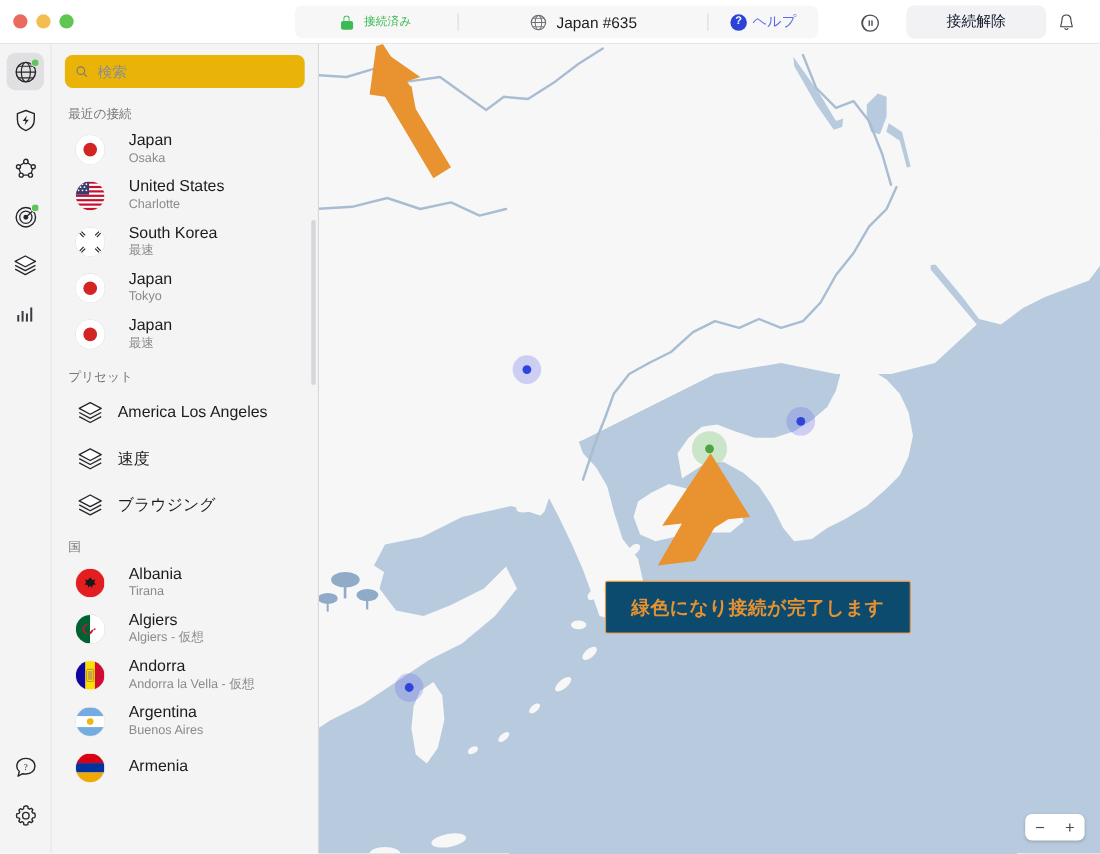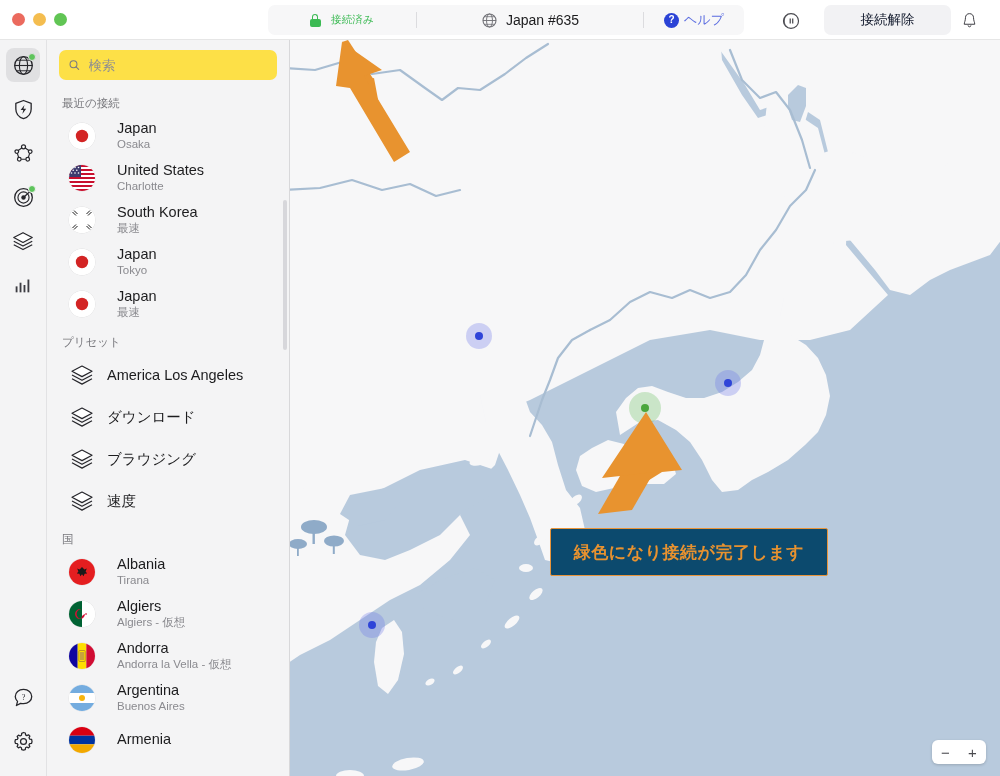--- a/index.html
+++ b/index.html
@@ -143,21 +143,21 @@
   .sidebar {
     width: 243px;
     background: #f4f4f5;
     border-right: 1px solid #d8d8da;
     overflow: hidden;
     position: relative;
   }
   .search-wrap { padding: 10px 12px 6px 12px; }
   .search-box {
     height: 30px;
-    background: #fde047;
+    background: #eab308;
     border-radius: 7px;
     display: flex; align-items: center;
     padding: 0 9px;
     gap: 8px;
   }
   .search-input {
     border: none; outline: none; background: transparent;
     font-size: 13.5px; font-family: inherit;
     color: #1c1c1e; width: 100%;
   }
@@ -505,37 +505,29 @@
           <path d="M3 16.8 L13 22.1 L23 16.8" fill="none" stroke="#26262b" stroke-width="1.2" stroke-linejoin="round"></path>
         </svg>
         <span class="preset-label">America Los Angeles</span>
       </div>
       <div class="preset-row">
         <svg width="26" height="26" viewBox="0 0 26 26">
           <path d="M13 4 L23 9.3 L13 14.6 L3 9.3 Z" fill="#fff" stroke="#26262b" stroke-width="1.2" stroke-linejoin="round"></path>
           <path d="M3 13 L13 18.3 L23 13" fill="none" stroke="#26262b" stroke-width="1.2" stroke-linejoin="round"></path>
           <path d="M3 16.8 L13 22.1 L23 16.8" fill="none" stroke="#26262b" stroke-width="1.2" stroke-linejoin="round"></path>
         </svg>
-        <span class="preset-label">ダウンロード</span>
+        <span class="preset-label">速度</span>
       </div>
       <div class="preset-row">
         <svg width="26" height="26" viewBox="0 0 26 26">
           <path d="M13 4 L23 9.3 L13 14.6 L3 9.3 Z" fill="#fff" stroke="#26262b" stroke-width="1.2" stroke-linejoin="round"></path>
           <path d="M3 13 L13 18.3 L23 13" fill="none" stroke="#26262b" stroke-width="1.2" stroke-linejoin="round"></path>
           <path d="M3 16.8 L13 22.1 L23 16.8" fill="none" stroke="#26262b" stroke-width="1.2" stroke-linejoin="round"></path>
         </svg>
         <span class="preset-label">ブラウジング</span>
-      </div>
-      <div class="preset-row">
-        <svg width="26" height="26" viewBox="0 0 26 26">
-          <path d="M13 4 L23 9.3 L13 14.6 L3 9.3 Z" fill="#fff" stroke="#26262b" stroke-width="1.2" stroke-linejoin="round"></path>
-          <path d="M3 13 L13 18.3 L23 13" fill="none" stroke="#26262b" stroke-width="1.2" stroke-linejoin="round"></path>
-          <path d="M3 16.8 L13 22.1 L23 16.8" fill="none" stroke="#26262b" stroke-width="1.2" stroke-linejoin="round"></path>
-        </svg>
-        <span class="preset-label">速度</span>
       </div>
 
       <div class="sec-head">国</div>
 
       <div class="row">
         <span class="flag">
           <svg viewBox="0 0 26 26" width="26" height="26">
               <rect width="26" height="26" fill="#e41e20"></rect>
             <path d="M13 8 l2.4 2.6 2.4 -1 -1.2 2.8 1.6 2.1 -2.6 .2 -1 2.6 -1.6 -2 -1.6 2 -1 -2.6 -2.6 -.2 1.6 -2.1 -1.2 -2.8 2.4 1 Z" fill="#1a1a1a"></path>
           </svg>

